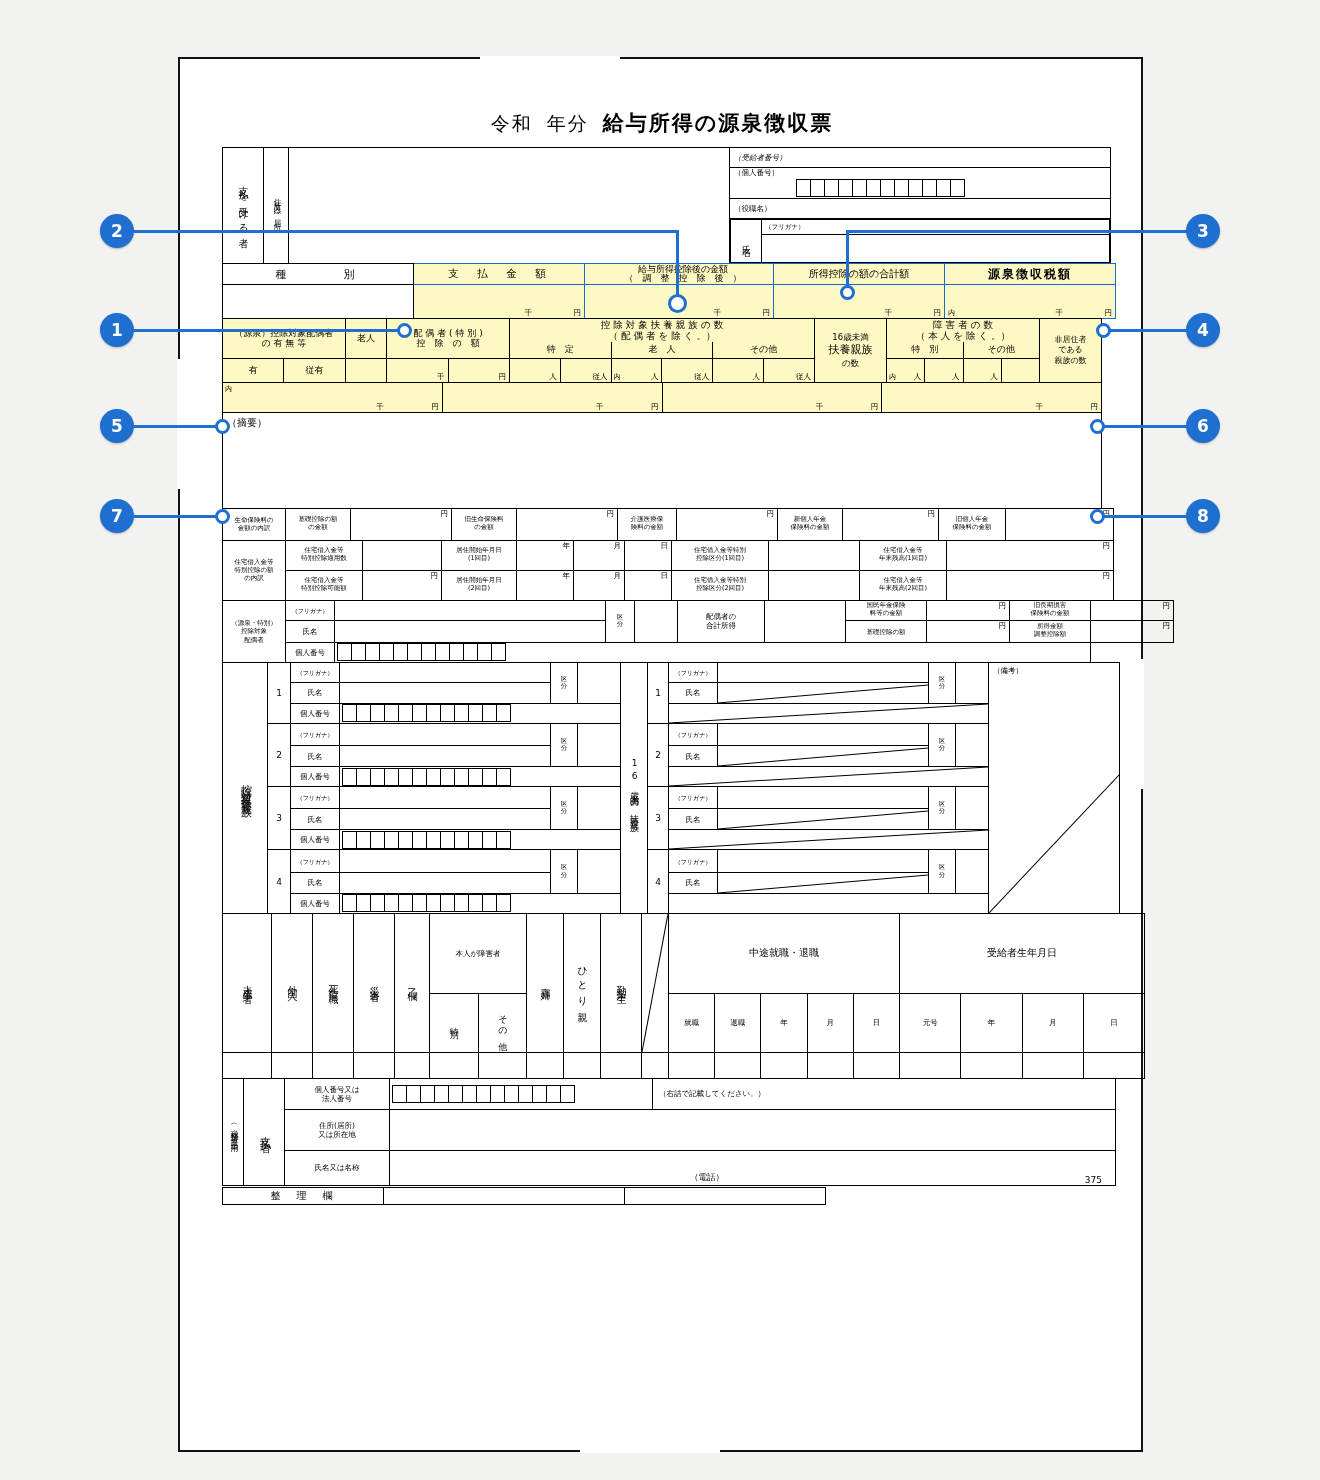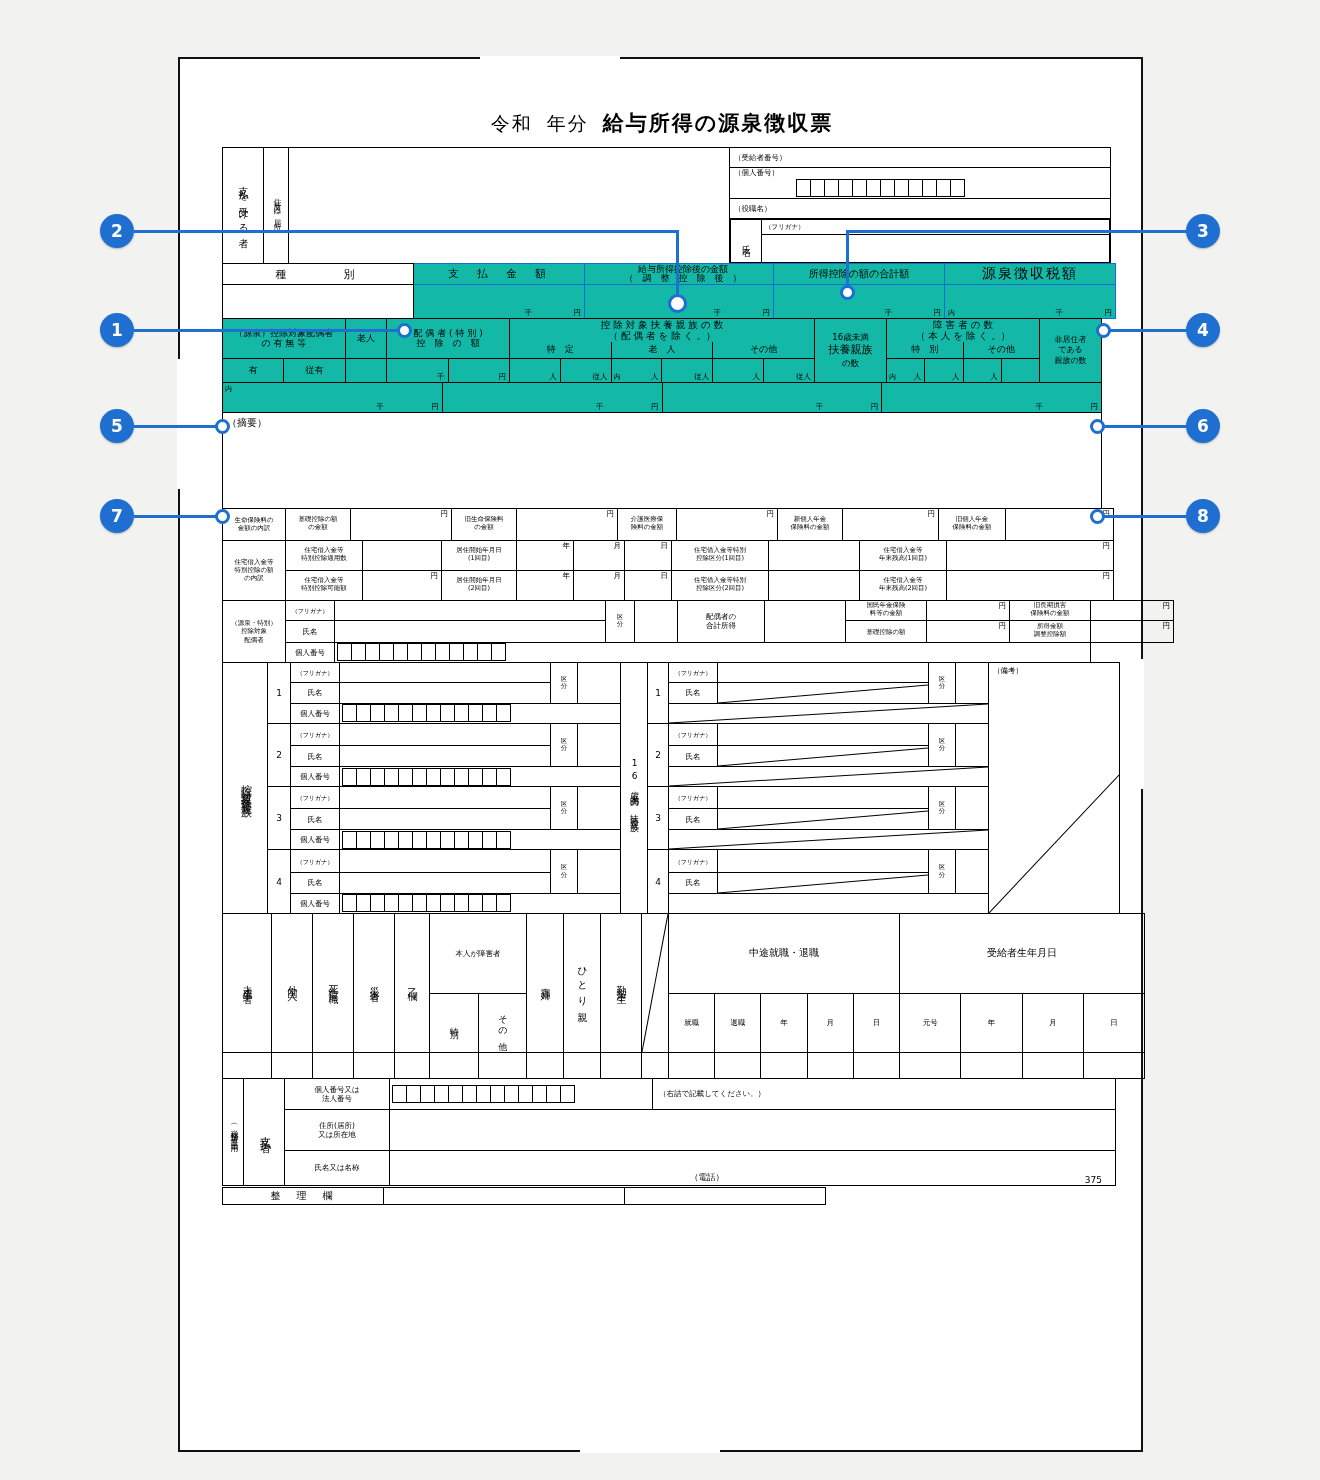--- a/index.html
+++ b/index.html
@@ -30,21 +30,21 @@
   .title-year{font-size:19px;letter-spacing:2px;}
   .title-main{font-size:21px;font-weight:bold;letter-spacing:2px;}
 
   table{border-collapse:collapse;}
   .tb td,.tb th{border:1px solid #000;padding:0;font-weight:normal;}
   .c{text-align:center;}
   .v{writing-mode:vertical-rl;text-orientation:upright;letter-spacing:3px;margin:0 auto;}
   .small{font-size:7.5px;}
   .xsmall{font-size:6.5px;}
   .tiny{font-size:6px;}
-  .hl{background:#14b8a6;}
+  .hl{background:#fef9c3;}
   .blueline{border:1px solid #1669d8 !important;}
 
   
   .bubble{
     position:absolute;width:34px;height:34px;border-radius:50%;
     background:#1f6fd0;color:#fff;font-size:17px;font-weight:bold;
     display:flex;align-items:center;justify-content:center;
     box-shadow:0 1px 2px rgba(0,0,0,.25);
   }
   .lead{position:absolute;background:#1f6fd0;}
@@ -86,21 +86,21 @@
     <table class="tb" style="width:880px;table-layout:fixed;">
       <tbody>
           <tr>
         <td rowspan="4" style="width:40px;height:112px;" class="c">
           <div class="v" style="height:100px;font-size:10px;">支払を受ける者</div>
         </td>
         <td rowspan="4" style="width:24px;" class="c">
           <div class="v" style="height:90px;font-size:8px;">住所又は居所</div>
         </td>
         <td rowspan="4" style="width:440px;"></td>
-        <td style="width:376px;height:19px;padding-left:4px;" class="small">
+        <td style="width:376px;height:19px;padding-left:4px;font-style:italic;" class="small">
           <span>（受給者番号）</span>
         </td>
       </tr>
       <tr>
         <td style="height:30px;padding-left:4px;vertical-align:top;" class="small">
           <div>（個人番号）</div>
           <div class="boxes" style="margin-left:62px;margin-top:1px;">
             <i></i>
                 <i></i>
                 <i></i>
@@ -153,21 +153,21 @@
           <span style="font-size:10.5px;letter-spacing:4px;">支　払　金　額</span>
         </td>
         <td class="c hl blueline" style="width:180px;line-height:1.05;padding-left:8px;">
           <div style="font-size:9px;">給与所得控除後の金額</div>
           <div style="font-size:9px;">（　調　整　控　除　後　）</div>
         </td>
         <td class="c hl blueline" style="width:170px;">
           <span style="font-size:10px;">所得控除の額の合計額</span>
         </td>
         <td class="c hl blueline" style="width:170px;">
-          <span style="font-size:14px;letter-spacing:2px;">源泉徴収税額</span>
+          <span style="font-size:12px;letter-spacing:2px;font-weight:bold;">源泉徴収税額</span>
         </td>
       </tr>
       <tr style="height:34px;">
         <td></td>
         <td class="hl blueline hcell">
           <span class="unit" style="right:52px;">千</span>
           <span class="unit">円</span>
         </td>
         <td class="hl blueline hcell">
           <span class="unit" style="right:52px;">千</span>

